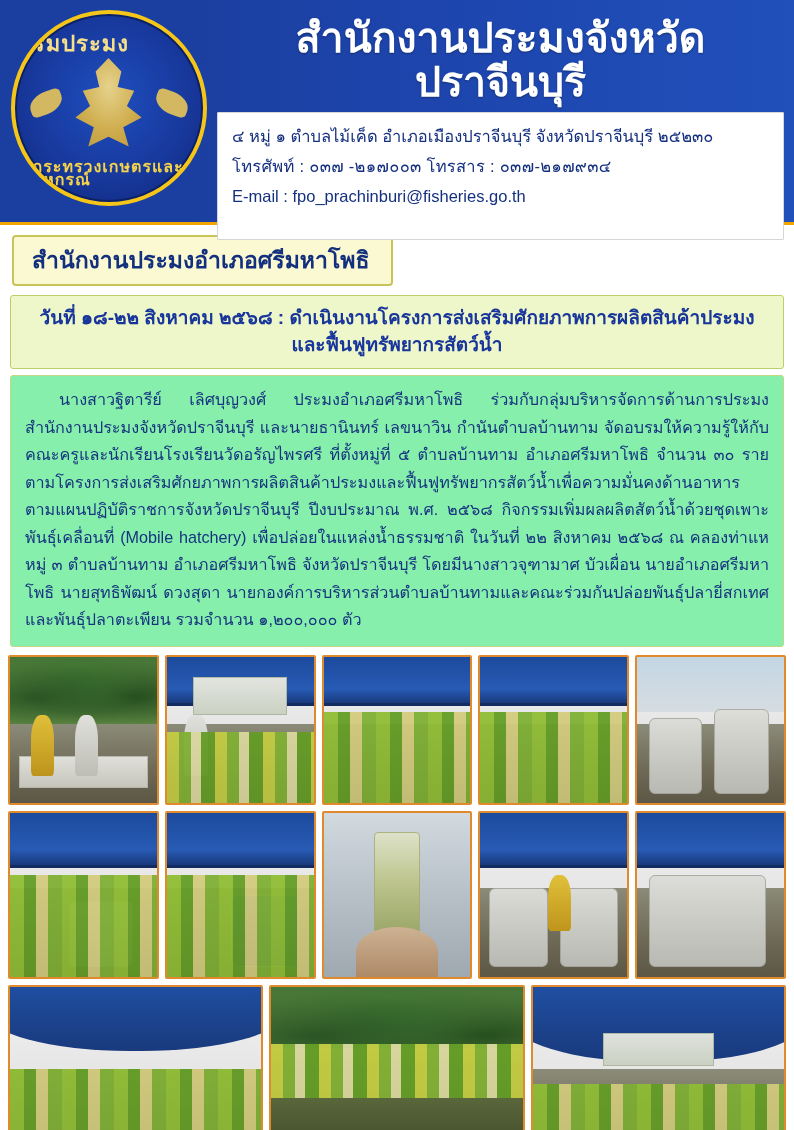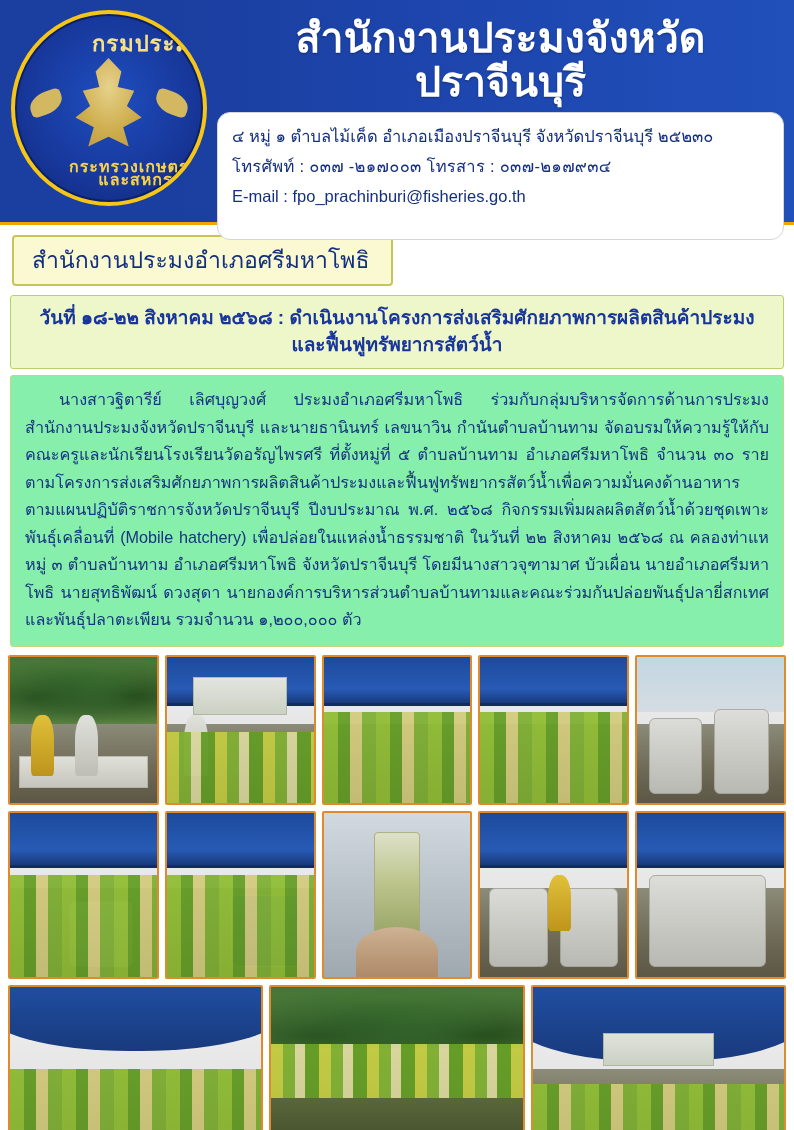--- a/index.html
+++ b/index.html
@@ -40,22 +40,22 @@
   .logo {
     width: 196px; height: 196px;
     border-radius: 50%;
     background: radial-gradient(circle at 50% 45%, #1f4fc0 0%, #17379a 60%, #0e2472 100%);
     border: 4px solid #f5c518;
     position: relative;
     overflow: hidden;
     box-shadow: 0 0 0 2px #0c2066 inset;
   }
   .logo .ring-text-top, .logo .ring-text-bottom {
-    position: absolute; left: 12px; right: 0;
-    text-align: right;
+    position: absolute; left: 4px; right: 0;
+    text-align: left;
     color: #f5d34a;
     font-size: 15px;
     font-weight: bold;
     letter-spacing: 1px;
   }
   .logo .ring-text-top { top: 12px; font-size: 22px; color: #f7e08a; }
   .logo .ring-text-bottom { bottom: 16px; font-size: 16px; line-height: 13px; padding: 0 14px; }
   .logo .emblem {
     position: absolute;
     left: 50%; top: 50%;
@@ -87,21 +87,21 @@
     font-size: 41px;
     line-height: 44px;
     font-weight: bold;
     text-align: center;
     padding: 4px 0 8px 0;
     text-shadow: 0 1px 2px rgba(0,0,0,.35);
   }
   .contact-box {
     background: #ffffff;
     border: 1px solid #d6d6d6;
-    border-radius: 13px;
+    border-radius: 1px;
     padding: 8px 10px 10px 14px;
     min-height: 128px;
   }
   .addr-line {
     color: #14307f;
     font-size: 16.5px;
     line-height: 30px;
     white-space: nowrap;
   }
   .addr-line.phone { letter-spacing: .3px; }
@@ -112,21 +112,21 @@
     margin: 10px 0 0 12px;
     display: inline-block;
     background: #fbf9d2;
     border: 2px solid #c9c45a;
     border-radius: 4px;
     padding: 9px 22px 10px 18px;
   }
   .office-bar span {
     color: #12307d;
     font-size: 23px;
-    font-weight: normal;
+    font-weight: bold;
     line-height: 28px;
   }
 
   
   .headline {
     margin: 9px 10px 0 10px;
     background: #eef7c9;
     border: 1px solid #bcd06a;
     border-radius: 3px;
     padding: 8px 10px 10px 10px;

